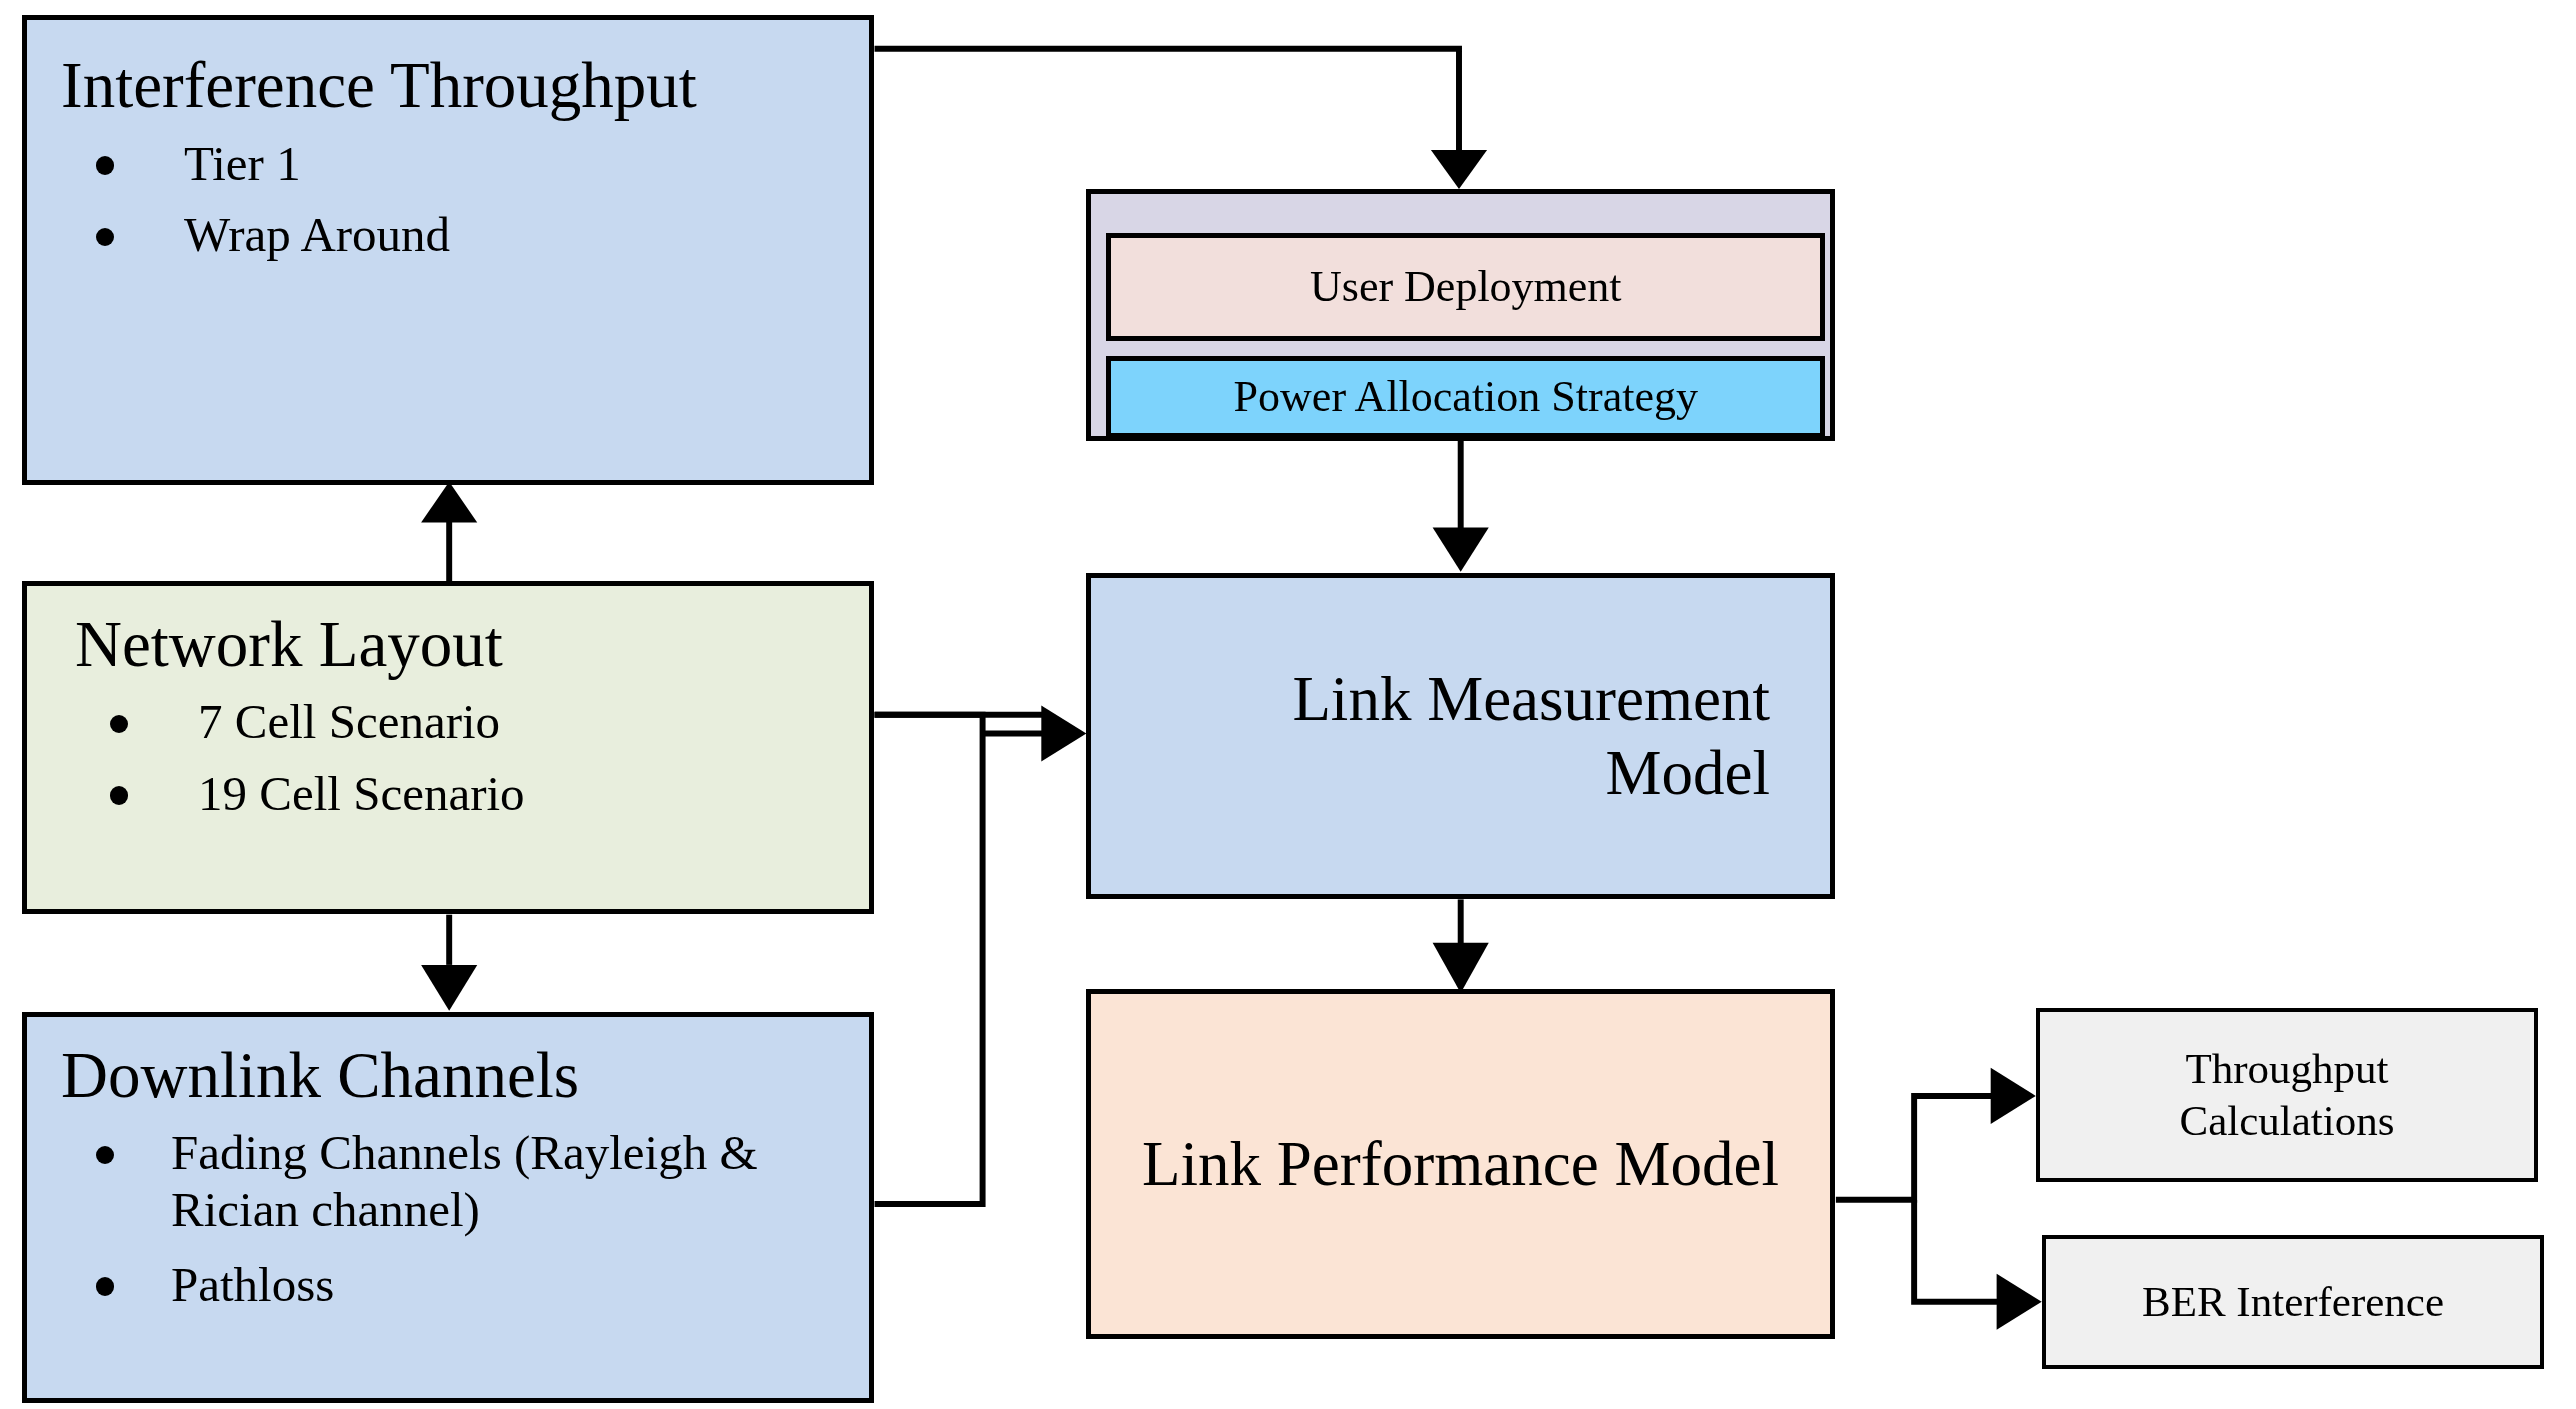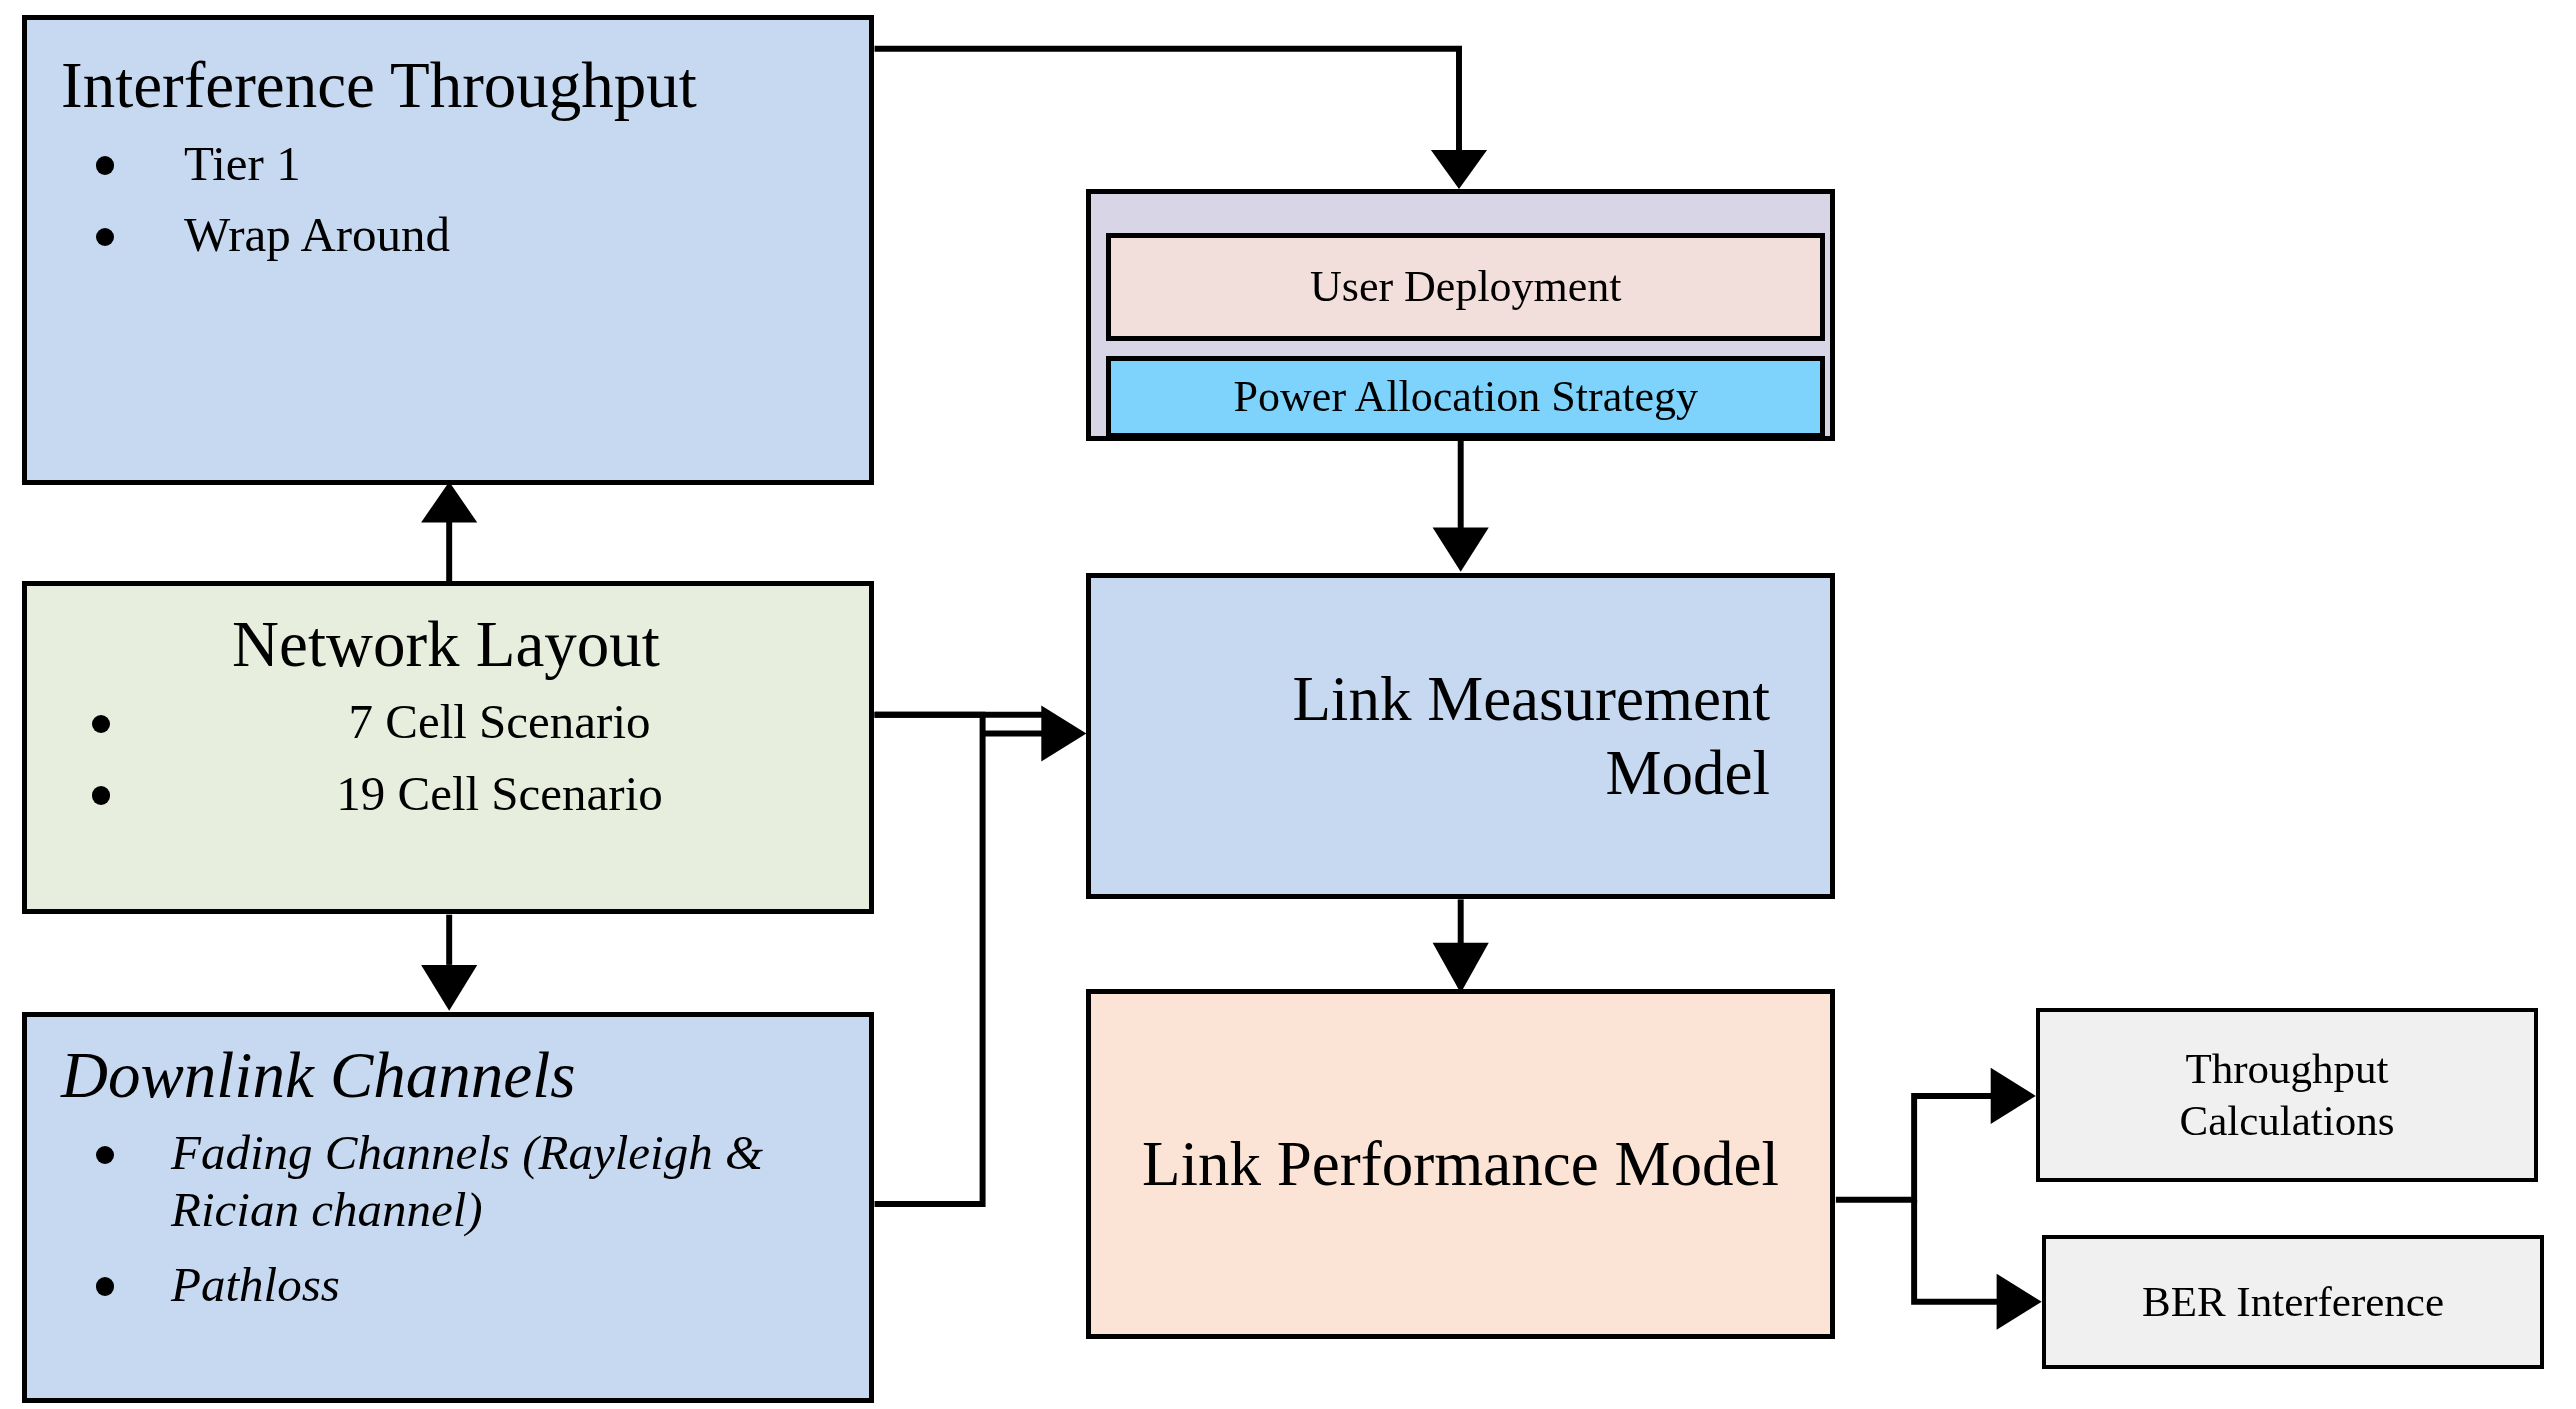--- a/index.html
+++ b/index.html
@@ -70,28 +70,26 @@
 
   
   #node-interference {
     left: 22px; top: 15.3px; width: 852px; height: 470px;
     background: #c7d9f0;
     padding: 31px 34px 0 34px;
   }
   #node-network {
     left: 22px; top: 581px; width: 852px; height: 333px;
     background: #e8eedd;
-    padding: 24px 34px 0 30px;
-    text-align: center;
+    padding: 24px 34px 0 48px;
   }
   #node-downlink {
     left: 22px; top: 1012px; width: 852px; height: 391px;
     background: #c7d9f0;
     padding: 24px 34px 0 34px;
-    font-style: italic;
   }
   #node-strategy-group {
     left: 1086px; top: 189px; width: 749px; height: 252px;
     background: #d8d6e6;
   }
   #node-user-deployment {
     left: 15.3px; top: 39px; width: 719px; height: 108px;
     background: #f2dfdc;
     position: absolute;
     border: 5.1px solid #000;

